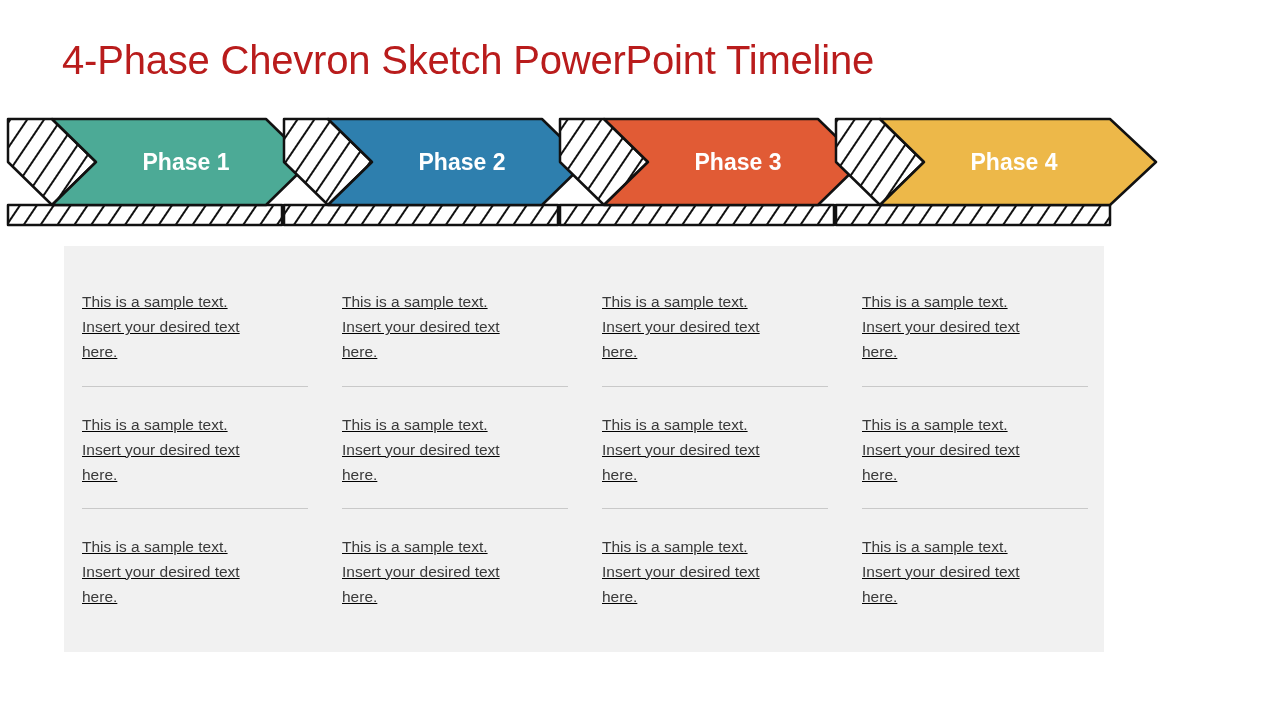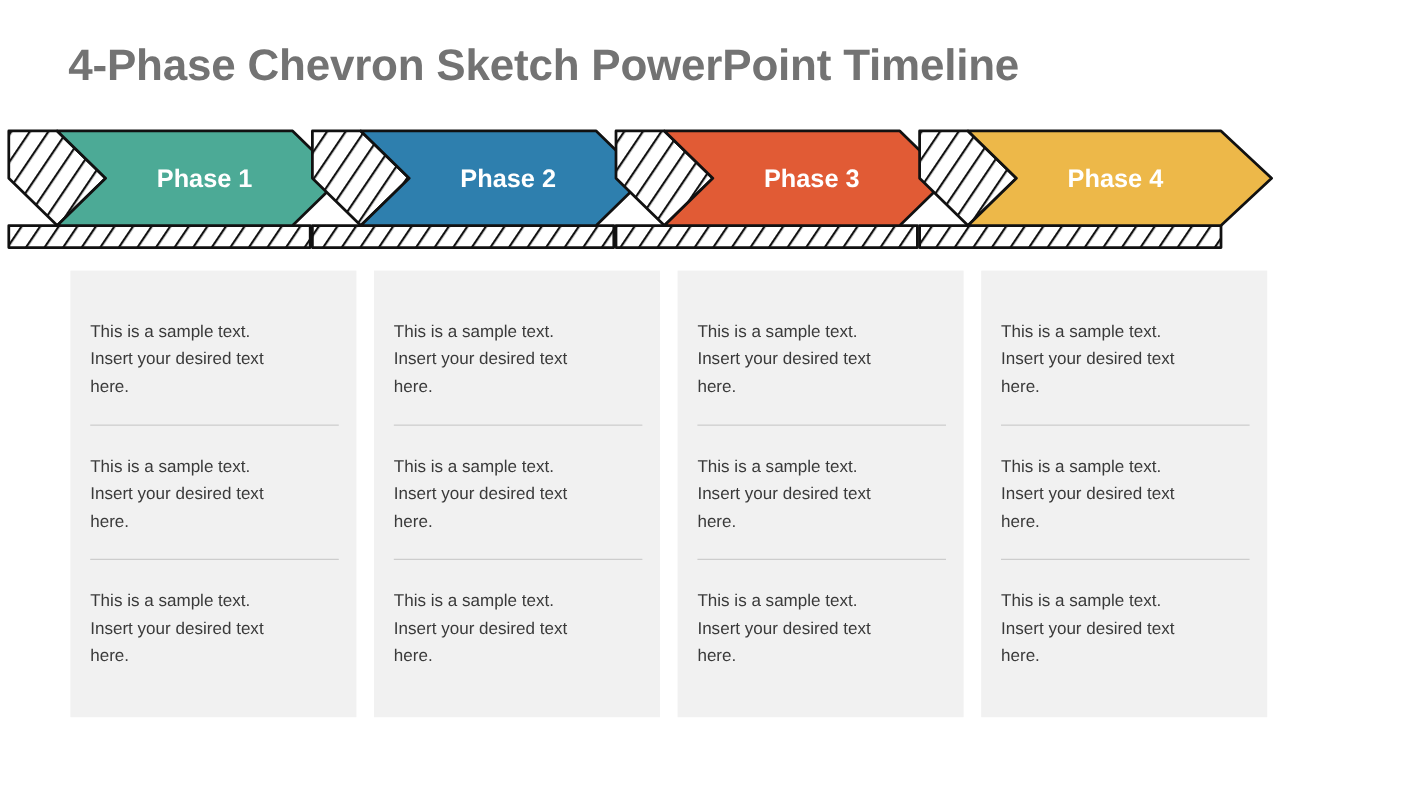--- a/index.html
+++ b/index.html
@@ -14,22 +14,22 @@
     overflow: hidden;
     position: relative;
   }
 
   
   #slide-title {
     position: absolute;
     left: 62px;
     top: 38px;
     font-size: 40px;
-    font-weight: 700;
-    color: #737373;
+    font-weight: 400;
+    color: #b91c1c;
     letter-spacing: -0.2px;
     white-space: nowrap;
   }
 
   
   #chevron-band {
     position: absolute;
     left: 0px;
     top: 108px;
     width: 1052px;
@@ -48,21 +48,21 @@
   }
 
   
   #panel-row {
     position: absolute;
     left: 64px;
     top: 246px;
     width: 1152px;
     height: 406px;
     display: flex;
-    gap: 16px;
+    text-decoration: underline;
   }
   .text-panel {
     width: 260px;
     background: #F1F1F1;
     box-sizing: border-box;
     padding: 0 18px;
     display: flex;
     flex-direction: column;
     justify-content: space-evenly;
   }

